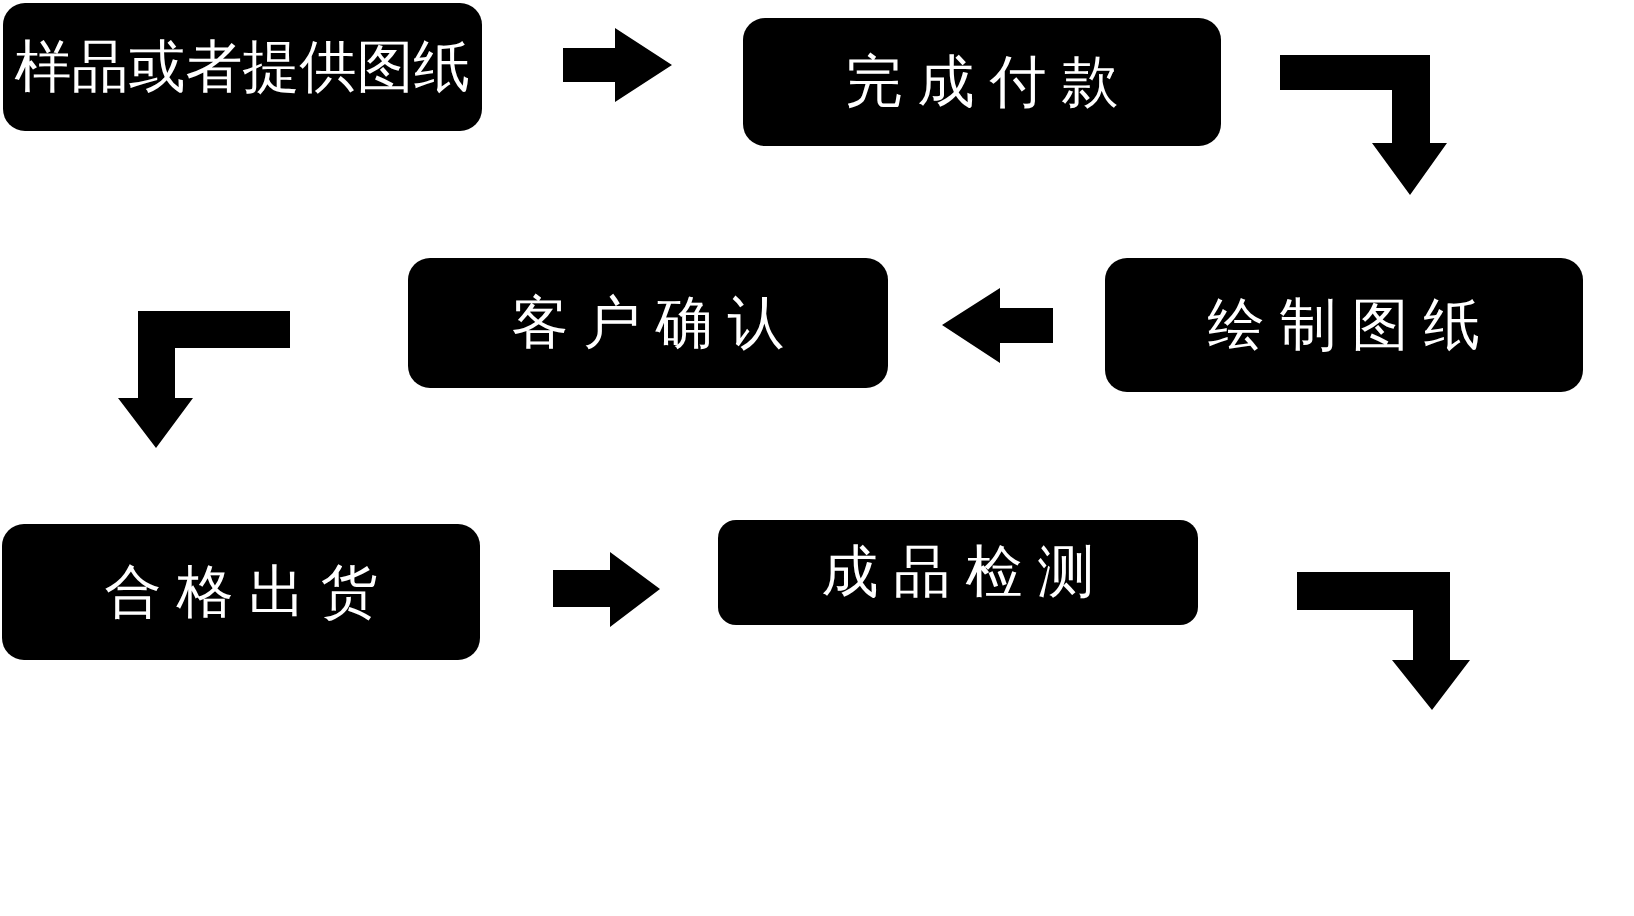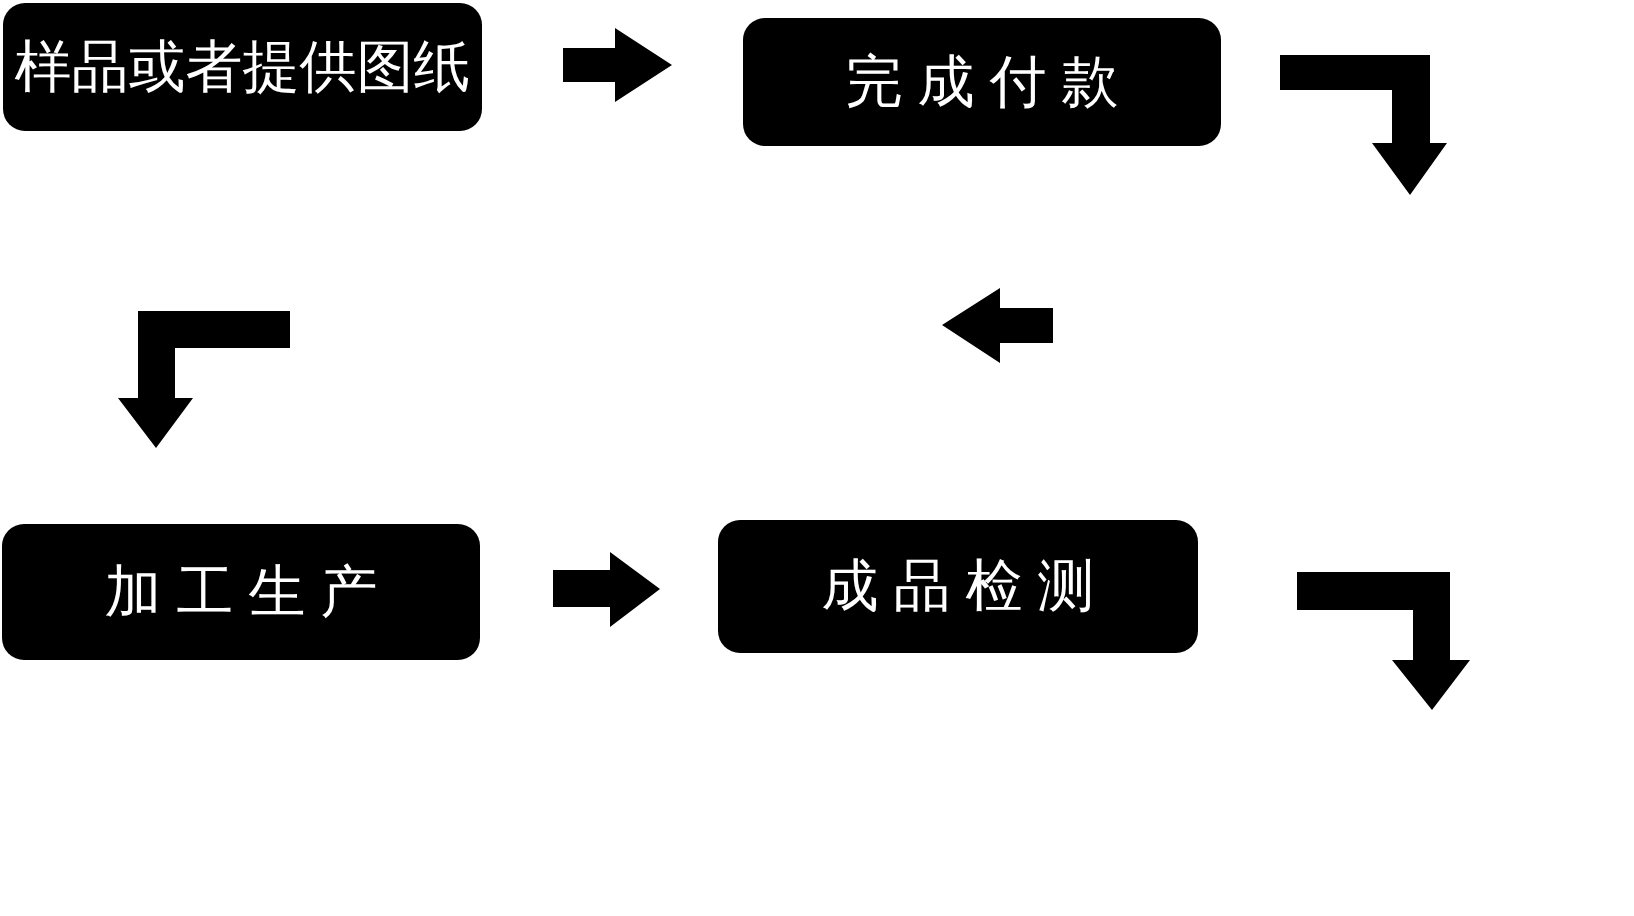--- a/index.html
+++ b/index.html
@@ -35,21 +35,21 @@
   .node.tight .label {
     letter-spacing: 0;
     text-indent: 0;
   }
   
   .n1 { left: 3px;    top: 3px;   width: 479px; height: 128px; }
   .n2 { left: 743px;  top: 18px;   width: 478px; height: 128px; }
   .n3 { left: 1105px; top: 258px; width: 478px; height: 134px; }
   .n4 { left: 408px;  top: 258px; width: 480px; height: 130px; }
   .n5 { left: 2px;    top: 524px; width: 478px; height: 136px; }
-  .n6 { left: 718px;  top: 520px; width: 480px; height: 133px; }
+  .n6 { left: 718px;  top: 520px; width: 480px; height: 105px; border-radius: 18px; }
   .n7 { left: 1150px; top: 783px; width: 455px; height: 128px; }
   .arrow-layer {
     position: absolute;
     left: 0;
     top: 0;
     width: 1634px;
     height: 916px;
     pointer-events: none;
   }
   .arrow-layer polygon {
@@ -63,24 +63,30 @@
 <div class="canvas">
 
   <div class="node tight n1">
     <span class="label">样品或者提供图纸</span>
   </div>
 
   <div class="node n2">
     <span class="label">完成付款</span>
   </div>
 
+  <div class="node n3">
+    <span class="label">绘制图纸</span>
+  </div>
 
+  <div class="node n4">
+    <span class="label">客户确认</span>
+  </div>
 
   <div class="node n5">
-    <span class="label">加工生产</span>
+    <span class="label">合格出货</span>
   </div>
 
   <div class="node n6">
     <span class="label">成品检测</span>
   </div>
 
 
   <svg class="arrow-layer" viewBox="0 0 1634 916" xmlns="http://www.w3.org/2000/svg">
 
     <polygon points="563,48 615,48 615,28 672,65 615,102 615,82 563,82"></polygon>

